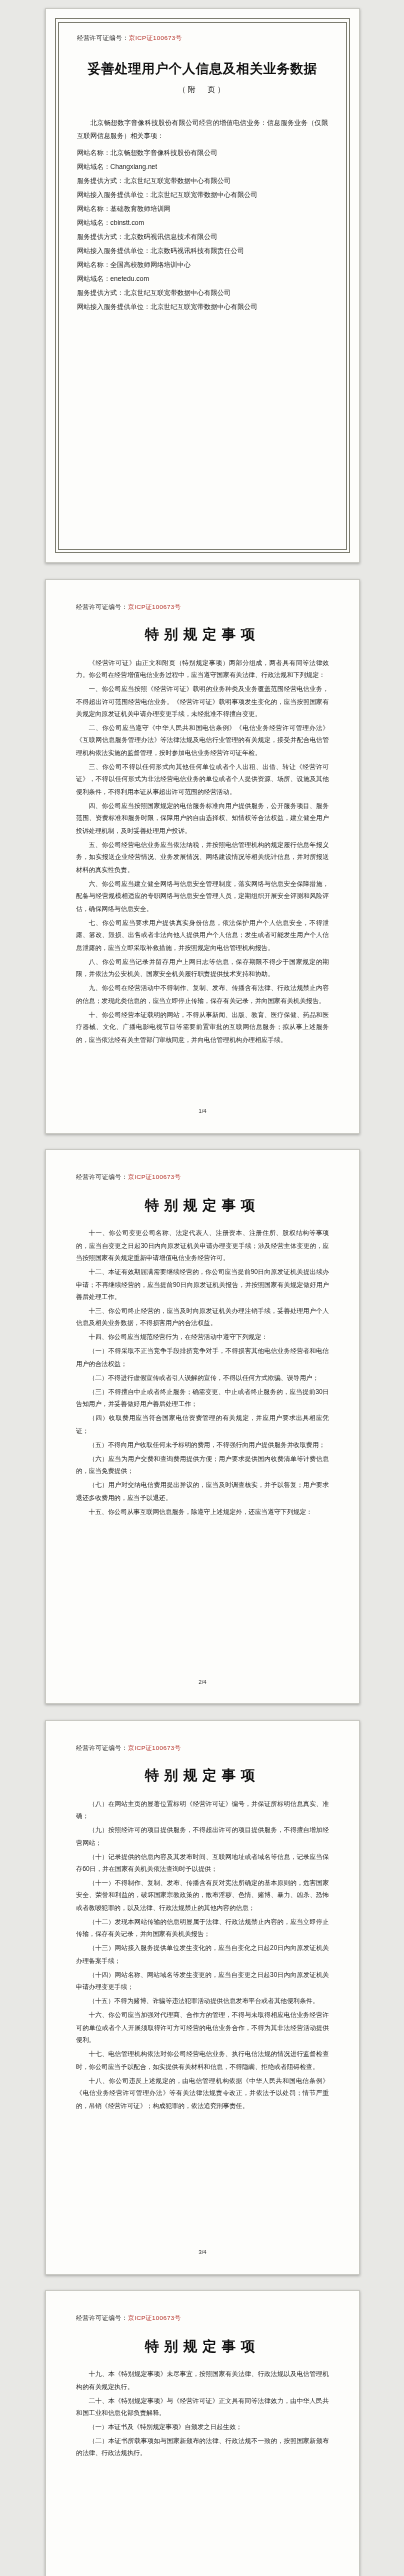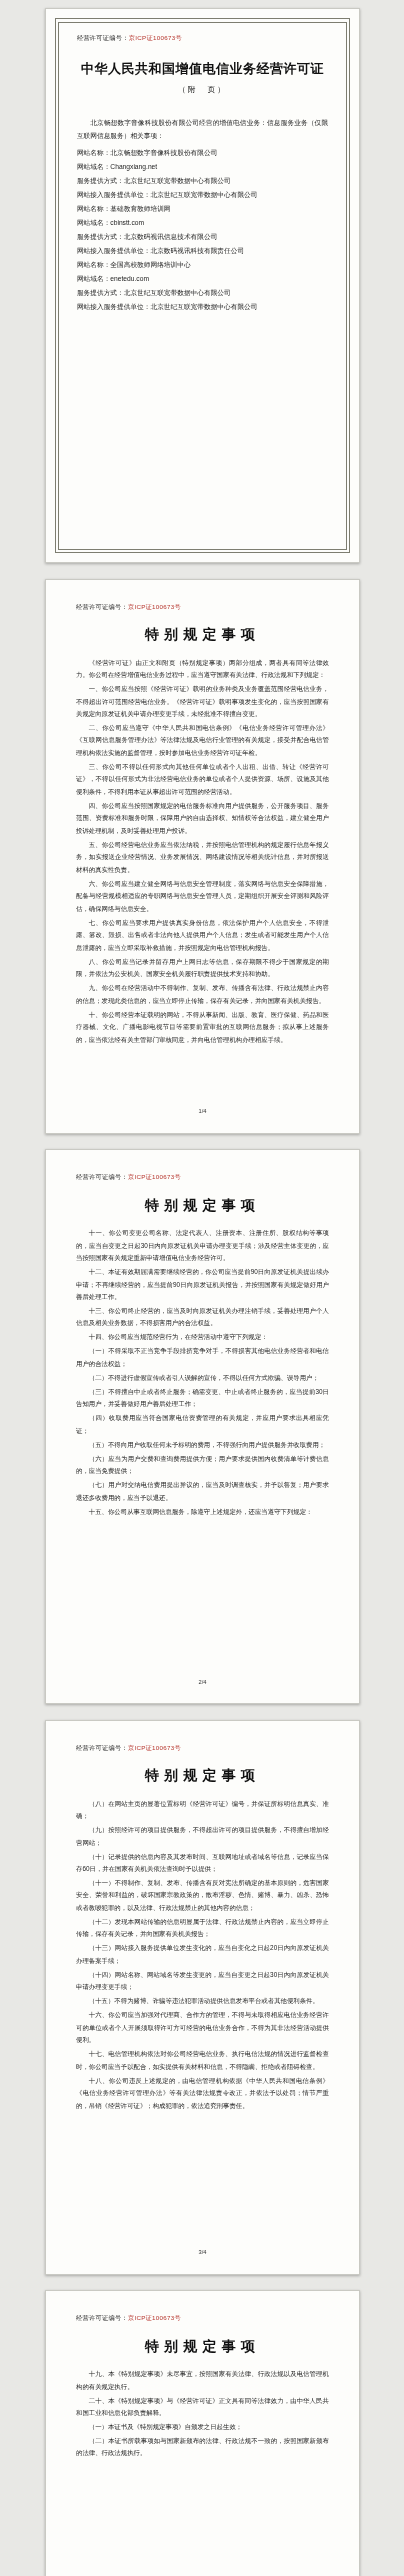--- a/index.html
+++ b/index.html
@@ -103,21 +103,21 @@
 <body>
 
 <div class="canvas">
 
   <section class="page cert-page">
     <div class="cert-frame">
       <div class="cert-inner">
         <div class="lic-no">
           <span>经营许可证编号：</span><span class="red">京ICP证100673号</span>
         </div>
-        <h1 class="cert-title">中华人民共和国增值电信业务经营许可证</h1>
+        <h1 class="cert-title">妥善处理用户个人信息及相关业务数据</h1>
         <div class="cert-sub">（附　页）</div>
         <p class="cert-intro">北京畅想数字音像科技股份有限公司经营的增值电信业务：信息服务业务（仅限互联网信息服务）相关事项：</p>
         <div class="cert-lines">
 
             <div class="cert-line">网站名称：北京畅想数字音像科技股份有限公司</div>
 
             <div class="cert-line">网站域名：Changxiang.net</div>
 
             <div class="cert-line">服务提供方式：北京世纪互联宽带数据中心有限公司</div>
 

